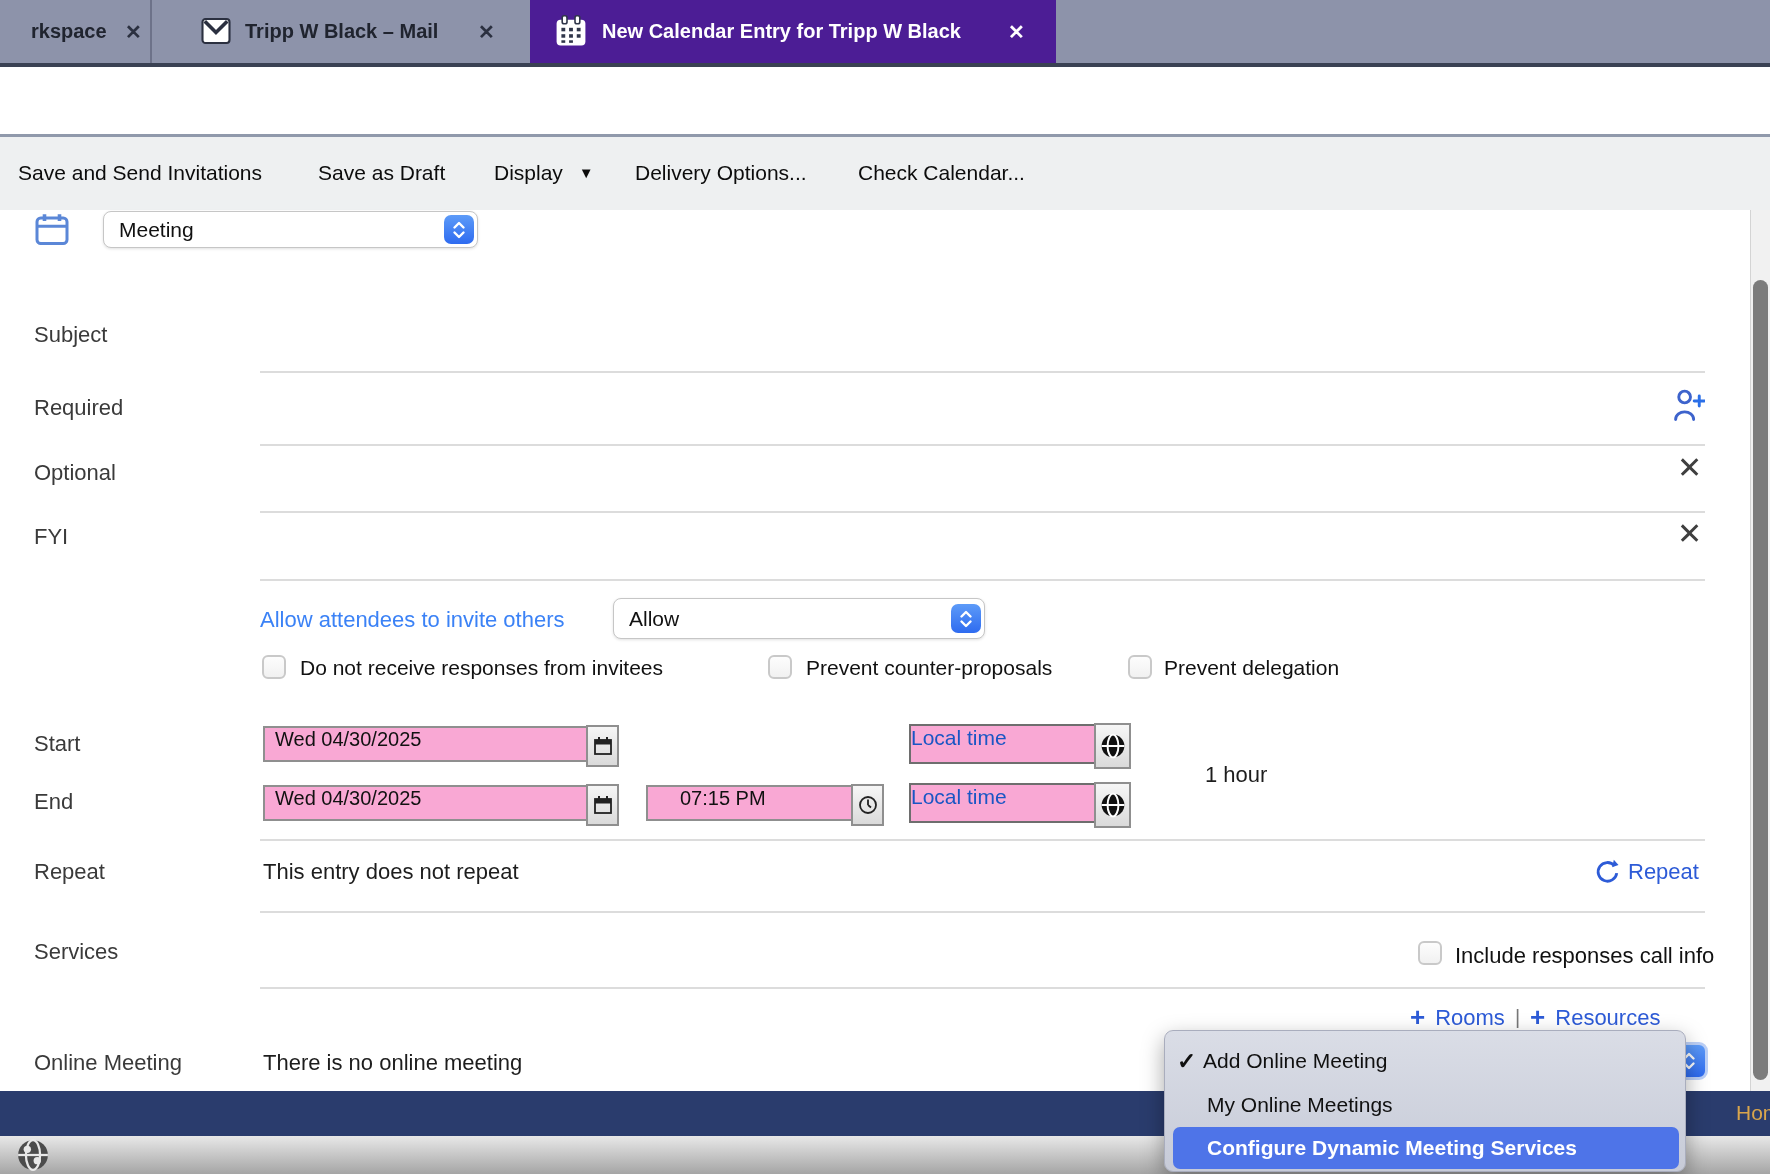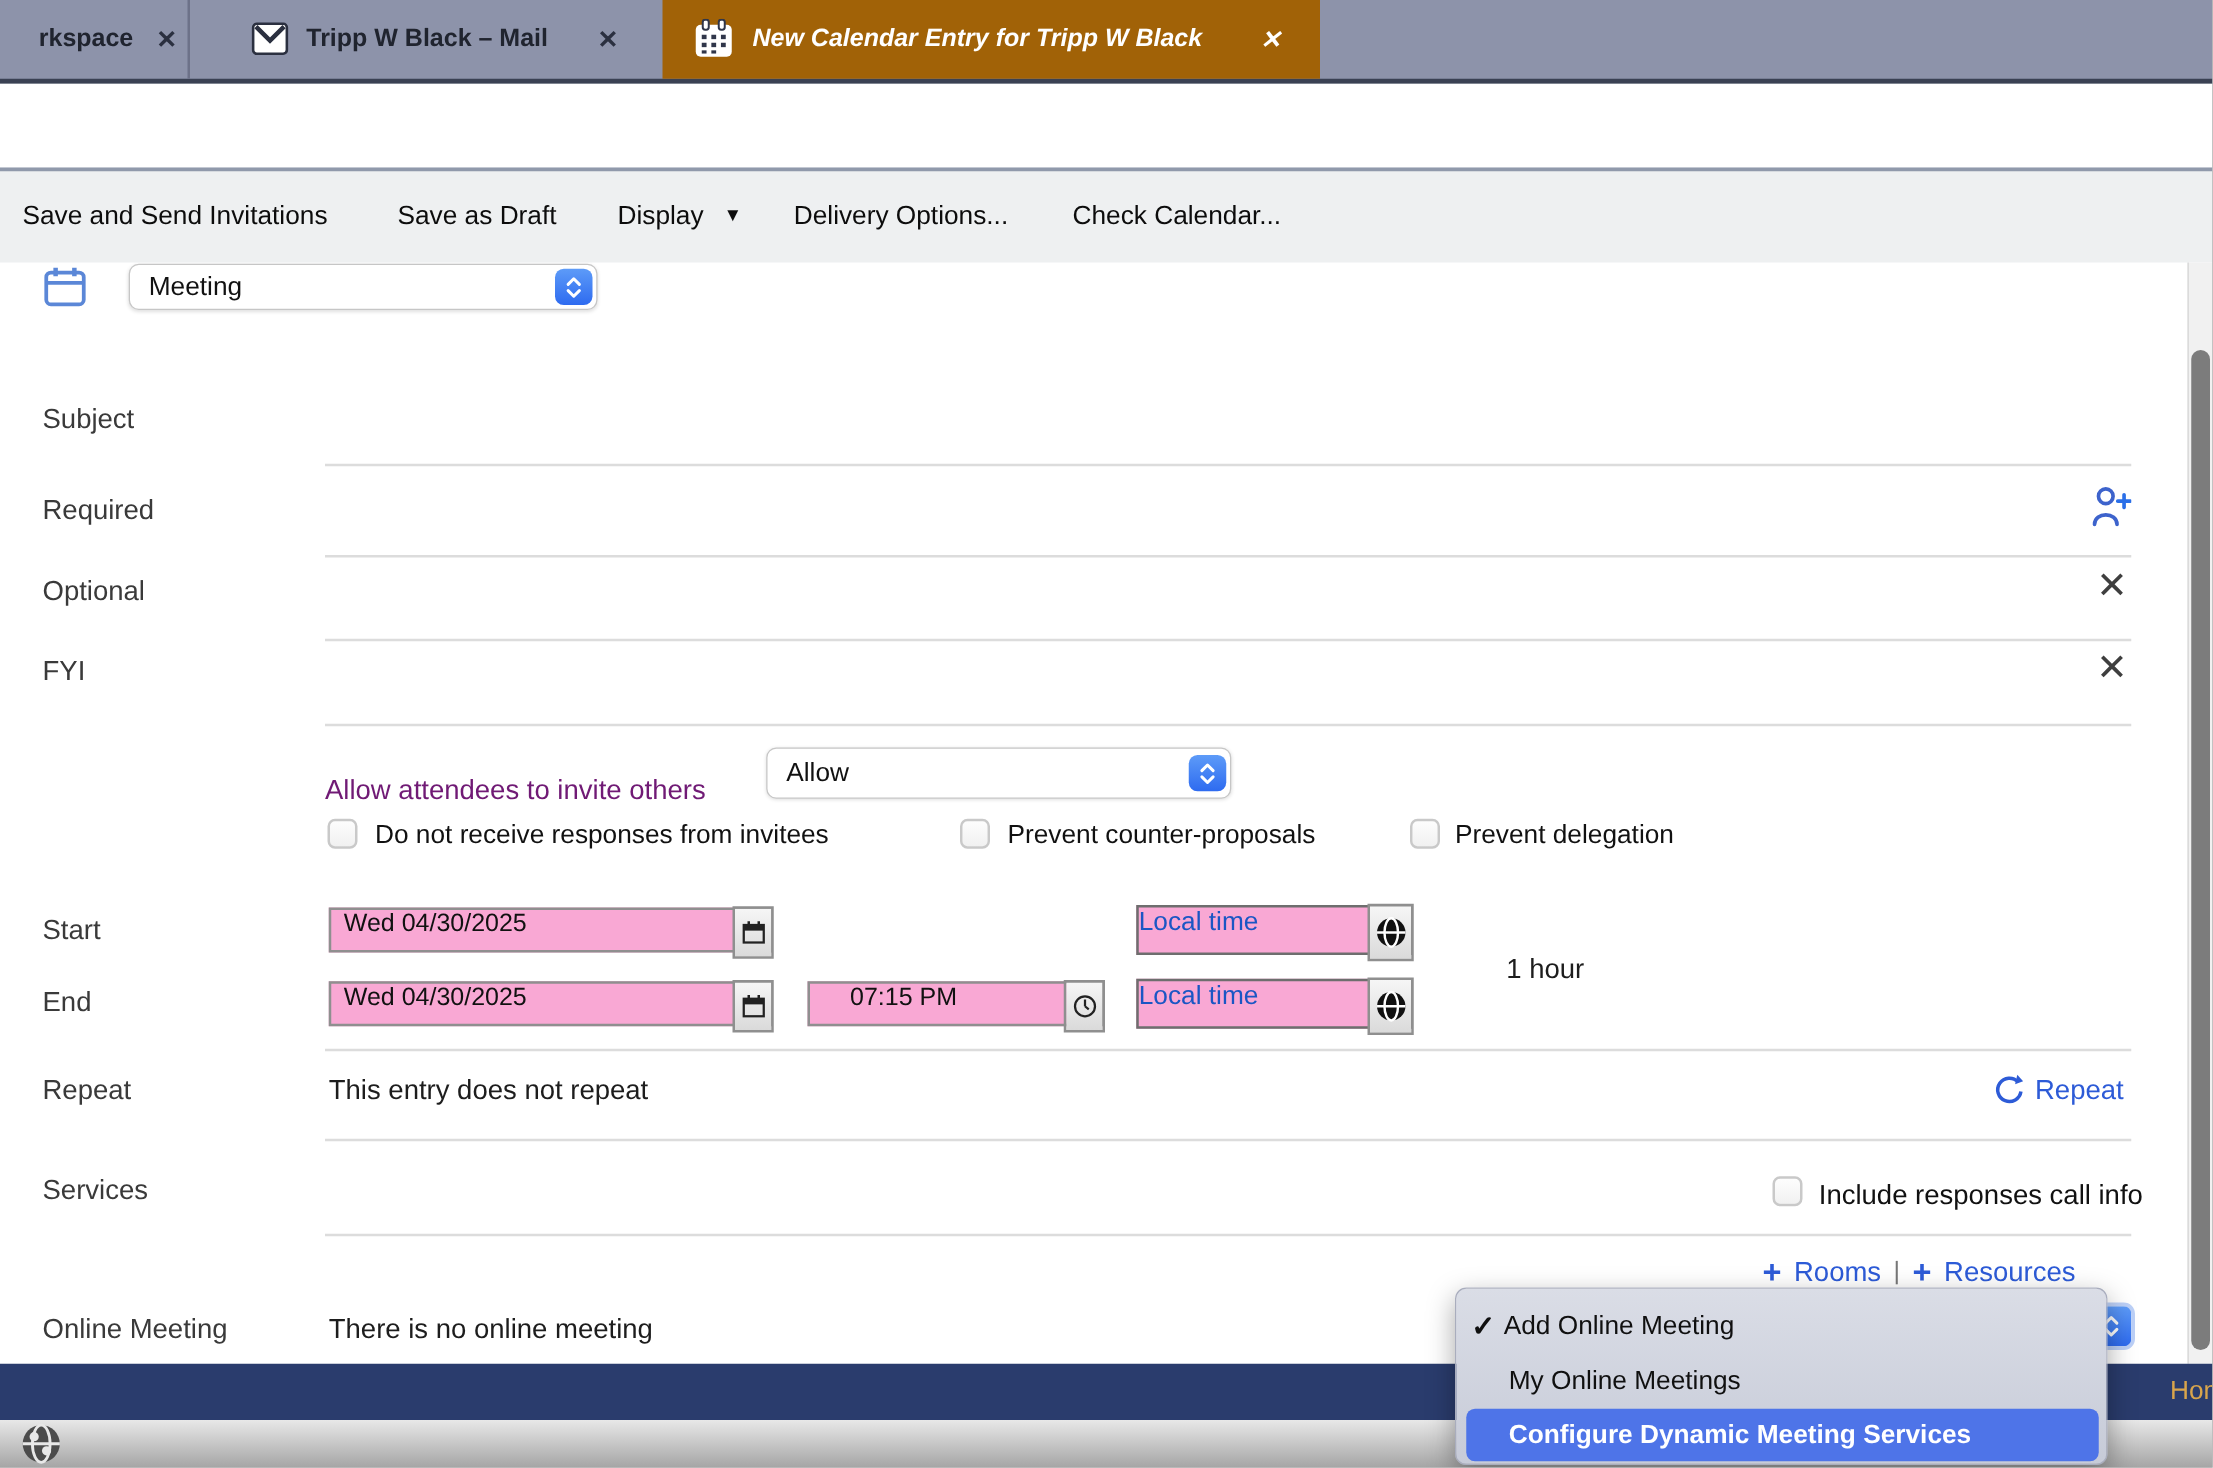--- a/index.html
+++ b/index.html
@@ -10,21 +10,21 @@
   }
   .abs { position:absolute; }
 
   
   .tabbar { position:absolute; left:0; top:0; width:1770px; height:67px;
             background:#8d93aa; border-bottom:4px solid #3a4153; }
   .tab { position:absolute; top:0; height:63px; display:flex; align-items:center;margin-left:29px; }
   .tab-label { font-size:20px; font-weight:bold; color:#20242f; white-space:nowrap; }
   .tab-close { font-size:20px; font-weight:bold; color:#2b3040; cursor:default; }
   .tab-divider { position:absolute; top:0; width:2px; height:63px; background:#6d7289; }
-  .tab-active { background:#a16207;font-style:italic; }
+  .tab-active { background:#4c1d95; }
   .tab-active .tab-label, .tab-active .tab-close { color:#ffffff; }
 
   
   .toolbar { position:absolute; left:0; top:67px; width:1770px; height:67px; background:#ffffff; }
   .tbtn { position:absolute; top:80px; height:38px; display:flex; align-items:center; justify-content:center; }
   .glyph { font-family:"DejaVu Serif", serif; font-size:30px; color:#939393; line-height:1; }
   .dd { font-size:13px; color:#3c3c3c; }
   .tb-input { position:absolute; left:363px; top:82px; width:343px; height:36px;
               border:2px solid #c2c2c2; background:#fff; }
   .tb-input .dd-btn { position:absolute; right:2px; top:2px; bottom:2px; width:28px;
@@ -388,21 +388,21 @@
   <span class="abs" style="left:1671px;top:388px;">
     <svg width="34" height="36" viewBox="0 0 30 32">
       <circle cx="12" cy="8" r="5.2" fill="none" stroke="#3d63cc" stroke-width="2.6"></circle>
       <path d="M4 28 C4 19 20 19 20 28" fill="none" stroke="#3d63cc" stroke-width="2.6" stroke-linecap="round"></path>
       <path d="M25 7 v9 M20.5 11.5 h9" stroke="#2a6fe8" stroke-width="2.6" stroke-linecap="round"></path>
     </svg>
   </span>
   <span class="abs" style="left:1677px;top:450px;font-size:30px;color:#3f3f3f;">✕</span>
   <span class="abs" style="left:1677px;top:516px;font-size:30px;color:#3f3f3f;">✕</span>
 
-  <span class="valtext" style="left:260px;top:607px;color:#701a75;margin-top:12px;">Allow attendees to invite others</span>
+  <span class="valtext" style="left:260px;top:607px;color:#3b82f6;">Allow attendees to invite others</span>
   <div class="mselect" style="left:613px;top:598px;width:372px;height:41px;">
     <span class="mval">Allow</span>
     <span class="mstep" style="top:5px;">
       <svg width="18" height="22" viewBox="0 0 18 22">
           <path d="M4.5 8.5 L9 4 L13.5 8.5 M4.5 13.5 L9 18 L13.5 13.5" fill="none" stroke="#ffffff" stroke-width="2.4" stroke-linecap="round" stroke-linejoin="round"></path>
         </svg>
     </span>
   </div>
 
   <span class="cb" style="left:262px;top:655px;"></span>

